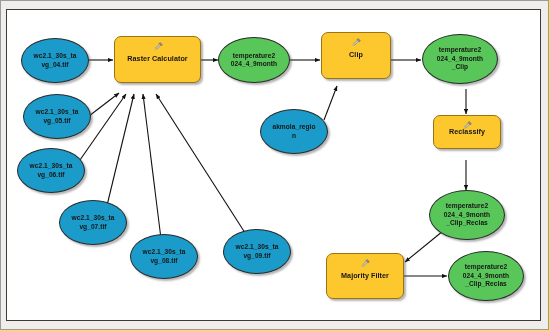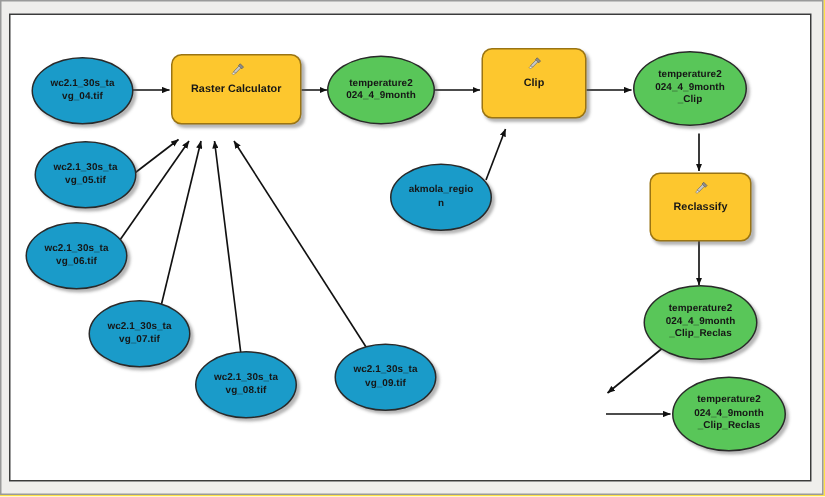--- a/index.html
+++ b/index.html
@@ -187,29 +187,37 @@
 
     <div class="node tool" style="left:314px; top:22px;  width:70px;  height:47px;">
       <svg class="tool-icon" viewBox="0 0 16 16">
         <path d="M10.4 2.2 L13.6 5.4 L11.9 7.1 L8.7 3.9 Z" fill="#8c8c8c" stroke="#5a5a5a" stroke-width="0.7"></path>
         <path d="M9.2 4.4 L4.1 9.6 L5.9 11.4 L11.0 6.2 Z" fill="#c9c9c9" stroke="#6d6d6d" stroke-width="0.7"></path>
         <path d="M4.4 9.9 L2.6 11.7 L3.9 13.0 L5.7 11.2 Z" fill="#e6e6e6" stroke="#6d6d6d" stroke-width="0.6"></path>
       </svg>
       <span class="node-label">Clip</span>
     </div>
 
-    <div class="node tool" style="left:426px; top:105px; width:68px;  height:46px;">
+    <div class="node tool" style="left:426px; top:105px; width:68px;  height:34px;">
       <svg class="tool-icon" viewBox="0 0 16 16">
         <path d="M10.4 2.2 L13.6 5.4 L11.9 7.1 L8.7 3.9 Z" fill="#8c8c8c" stroke="#5a5a5a" stroke-width="0.7"></path>
         <path d="M9.2 4.4 L4.1 9.6 L5.9 11.4 L11.0 6.2 Z" fill="#c9c9c9" stroke="#6d6d6d" stroke-width="0.7"></path>
         <path d="M4.4 9.9 L2.6 11.7 L3.9 13.0 L5.7 11.2 Z" fill="#e6e6e6" stroke="#6d6d6d" stroke-width="0.6"></path>
       </svg>
       <span class="node-label">Reclassify</span>
     </div>
 
+    <div class="node tool" style="left:319px; top:243px; width:78px;  height:46px;">
+      <svg class="tool-icon" viewBox="0 0 16 16">
+        <path d="M10.4 2.2 L13.6 5.4 L11.9 7.1 L8.7 3.9 Z" fill="#8c8c8c" stroke="#5a5a5a" stroke-width="0.7"></path>
+        <path d="M9.2 4.4 L4.1 9.6 L5.9 11.4 L11.0 6.2 Z" fill="#c9c9c9" stroke="#6d6d6d" stroke-width="0.7"></path>
+        <path d="M4.4 9.9 L2.6 11.7 L3.9 13.0 L5.7 11.2 Z" fill="#e6e6e6" stroke="#6d6d6d" stroke-width="0.6"></path>
+      </svg>
+      <span class="node-label">Majority Filter</span>
+    </div>
 
     <div class="node ellipse green" style="left:211px; top:27px;  width:72px;  height:46px;">
       <span class="node-label">temperature2
 024_4_9month</span>
     </div>
 
     <div class="node ellipse green" style="left:415px; top:24px;  width:76px;  height:50px;">
       <span class="node-label">temperature2
 024_4_9month
 _Clip</span>

